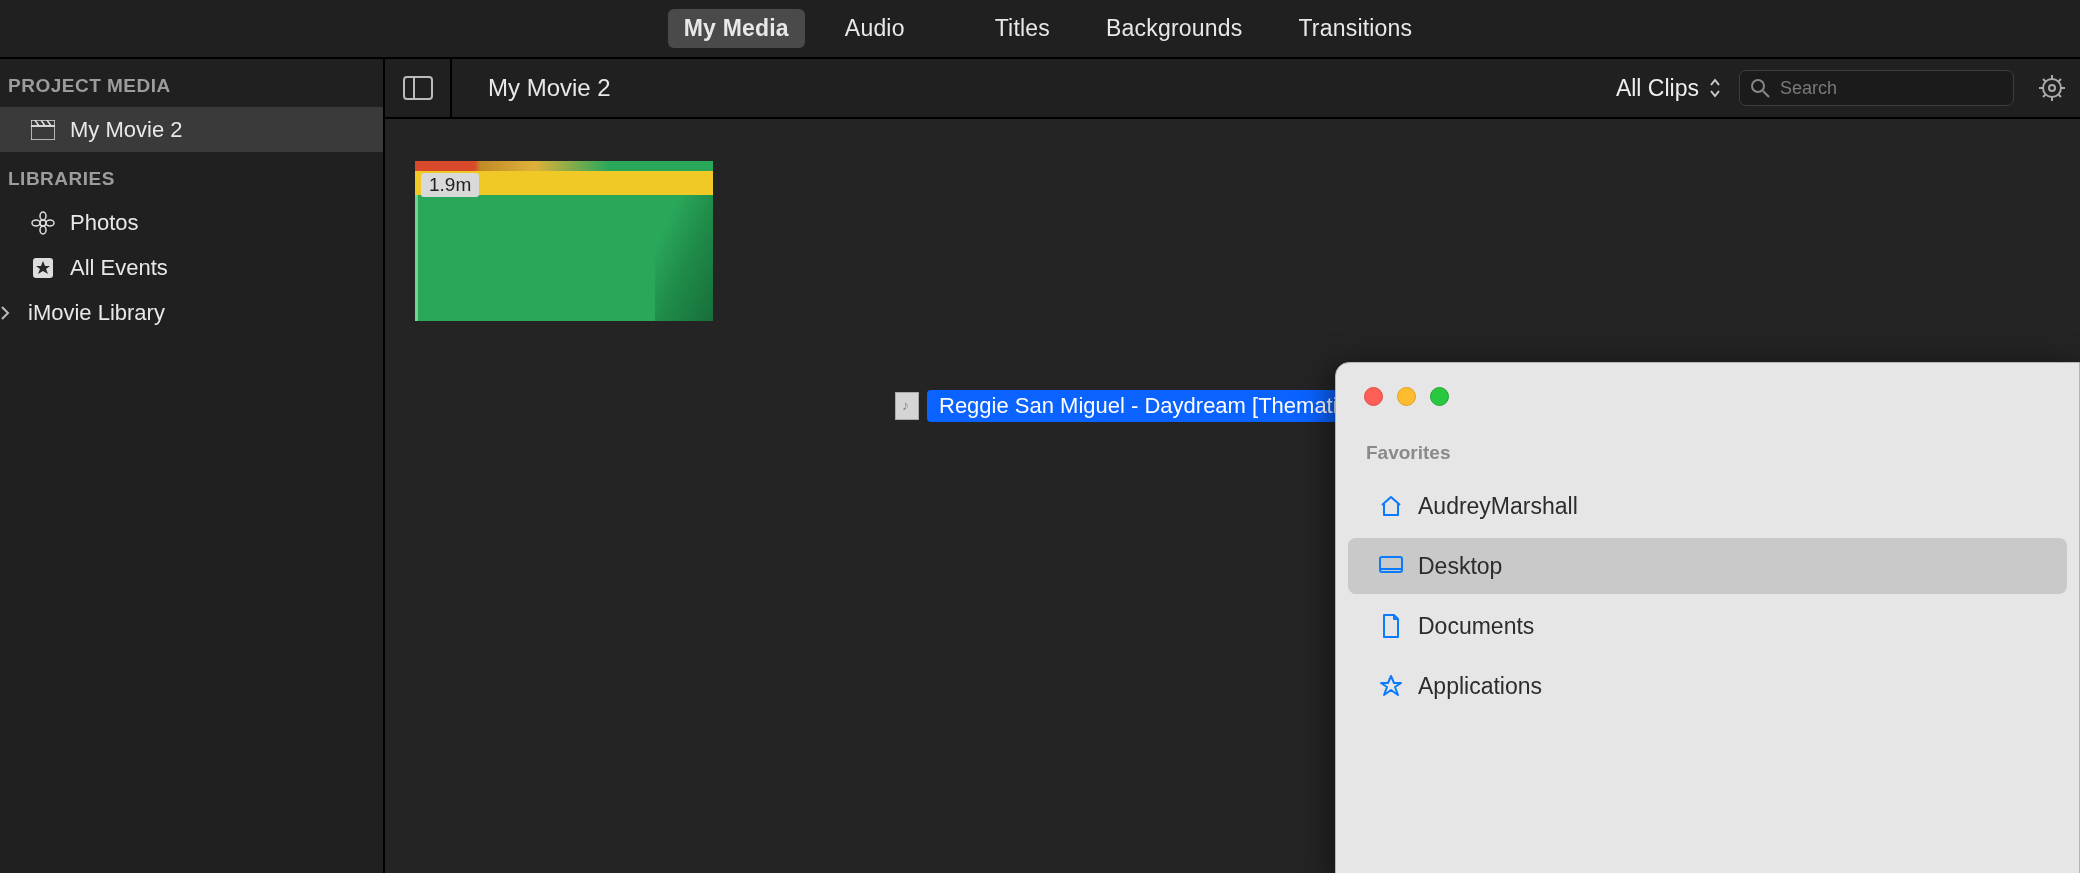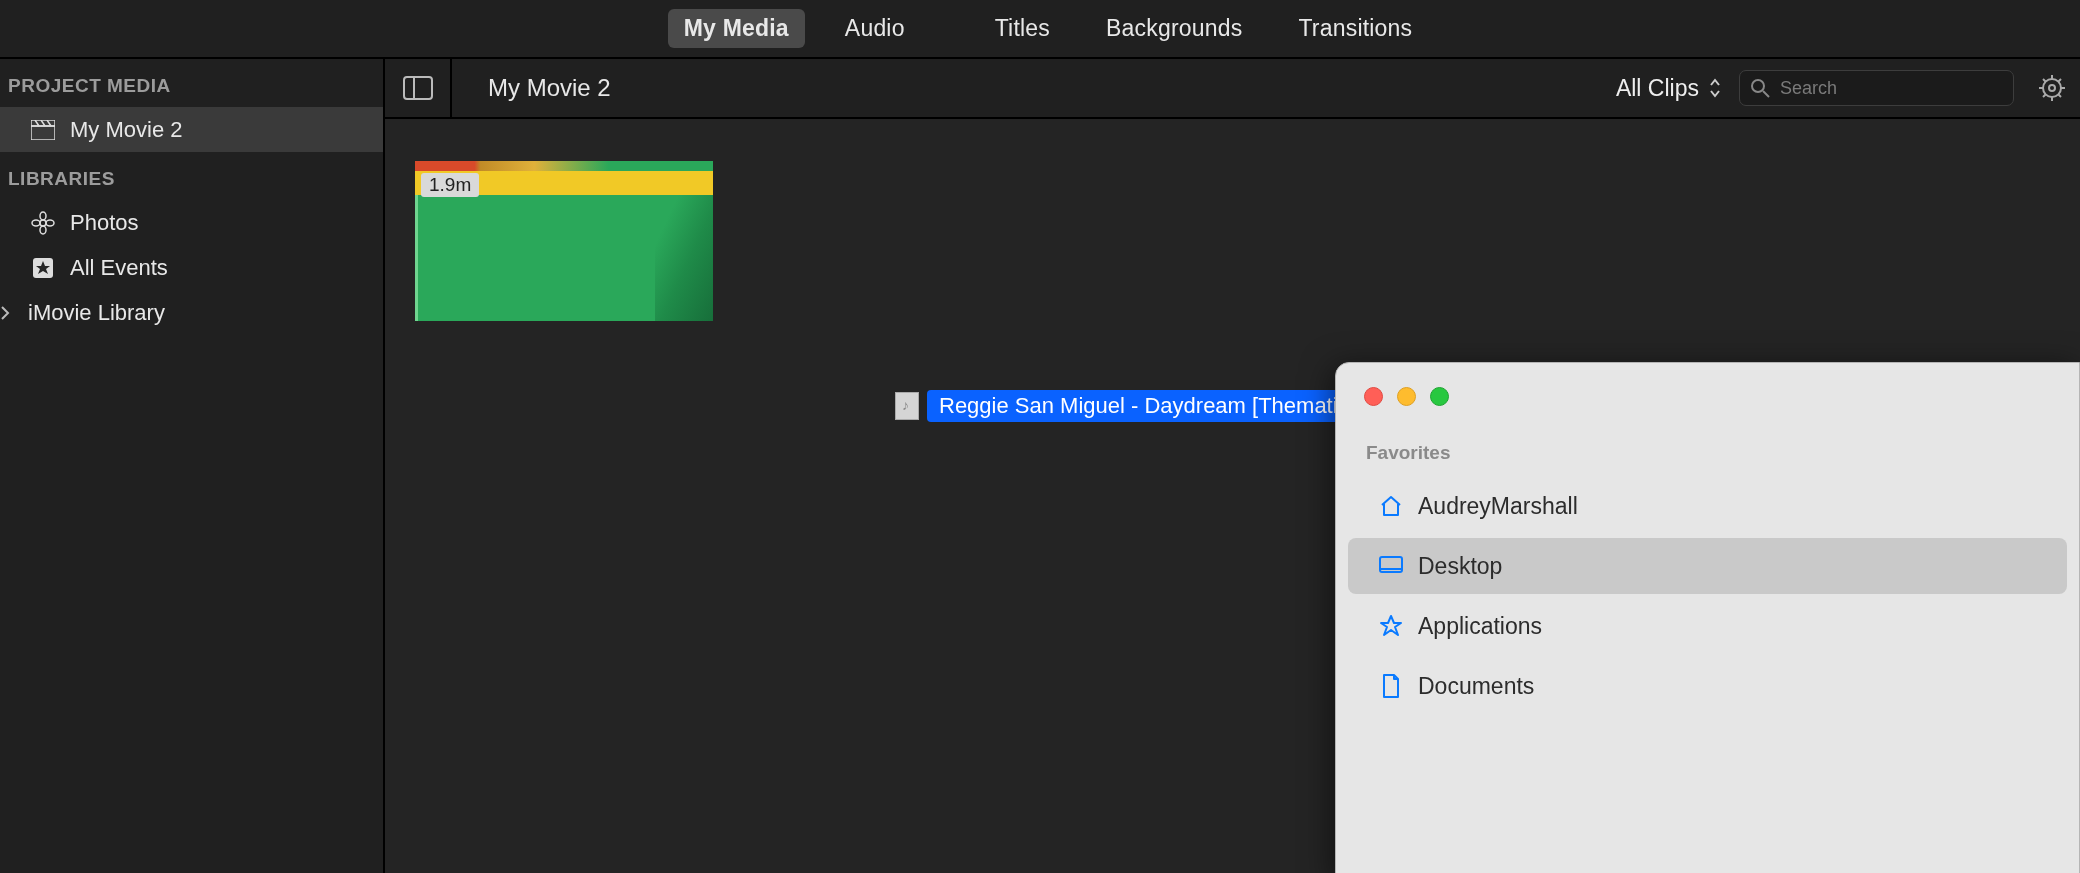--- a/index.html
+++ b/index.html
@@ -278,29 +278,29 @@
       <svg width="24" height="20" viewBox="0 0 24 20">
           <rect x="1" y="1" width="22" height="15" rx="2" fill="none" stroke="#0a7aff" stroke-width="2"></rect>
           <line x1="1" y1="13" x2="23" y2="13" stroke="#0a7aff" stroke-width="2"></line>
         </svg>
     </span>
     <span>Desktop</span>
   </div>
 
   <div class="finder-item">
     <span class="finder-ic">
+      <svg width="20" height="24" viewBox="0 0 20 24">
+          <path d="M3 1 H13 L17 5 V23 H3 Z M13 1 V5 H17" fill="none" stroke="#0a7aff" stroke-width="2" stroke-linejoin="round"></path>
+        </svg>
+    </span>
+    <span>Documents</span>
+  </div>
+
+  <div class="finder-item">
+    <span class="finder-ic">
       <svg width="24" height="24" viewBox="0 0 24 24">
           <path d="M12 2 L15 9 L22 9 L16 13 L19 21 L12 16 L5 21 L8 13 L2 9 L9 9 Z" fill="none" stroke="#0a7aff" stroke-width="2" stroke-linejoin="round"></path>
         </svg>
     </span>
     <span>Applications</span>
   </div>
 
-  <div class="finder-item">
-    <span class="finder-ic">
-      <svg width="20" height="24" viewBox="0 0 20 24">
-          <path d="M3 1 H13 L17 5 V23 H3 Z M13 1 V5 H17" fill="none" stroke="#0a7aff" stroke-width="2" stroke-linejoin="round"></path>
-        </svg>
-    </span>
-    <span>Documents</span>
-  </div>
-
 </div>
 
 </body></html>

